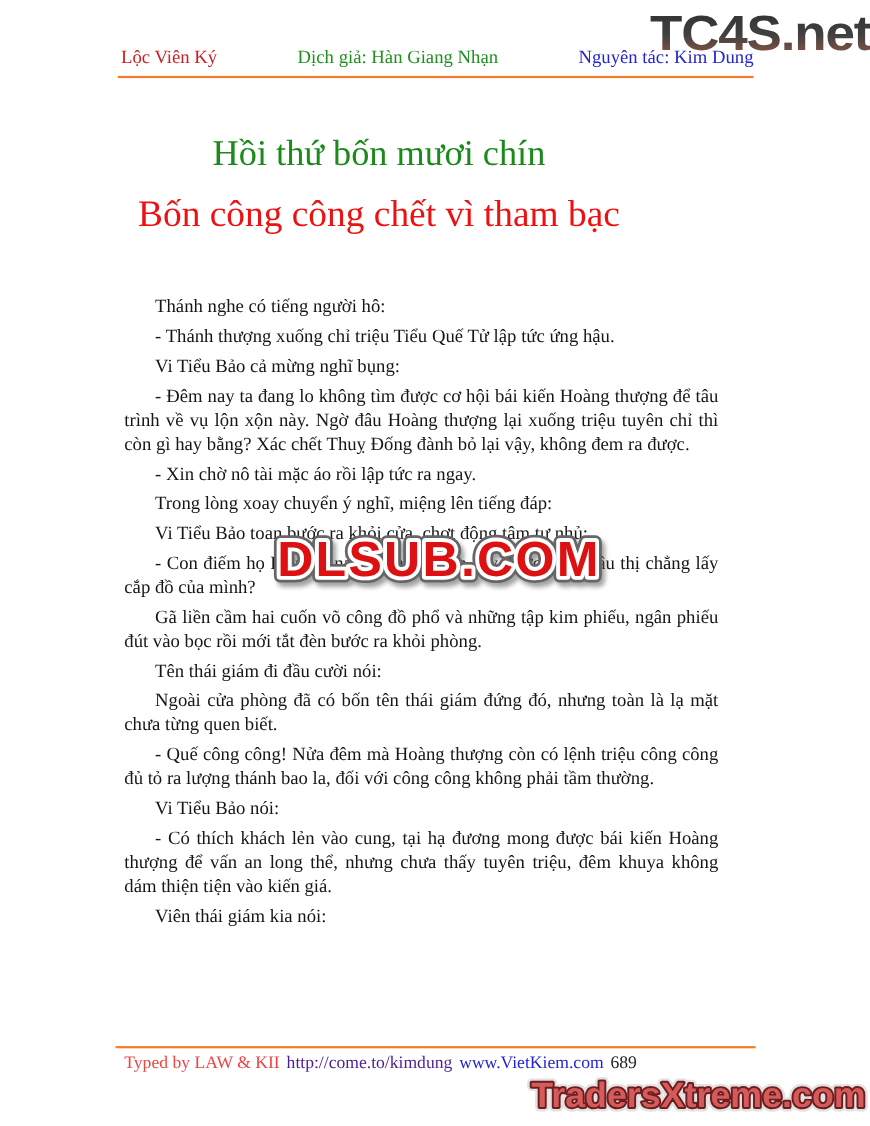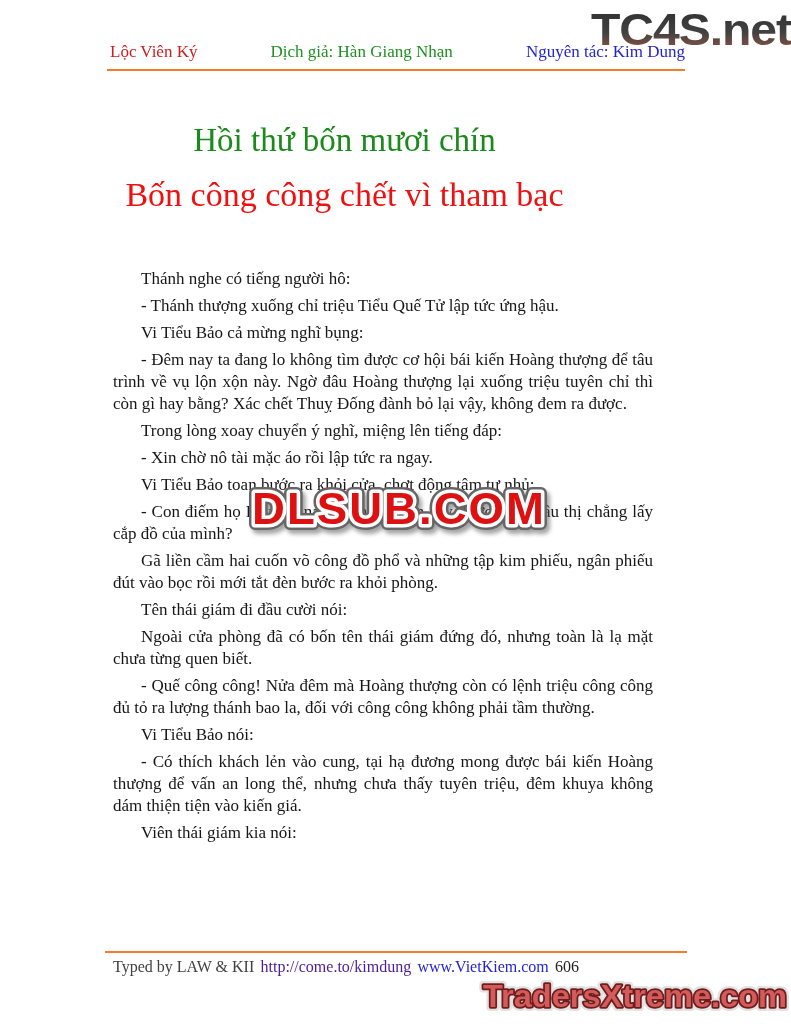--- a/index.html
+++ b/index.html
@@ -50,21 +50,21 @@
   .watermark text{
     font-family:"Liberation Sans", sans-serif;
     font-weight:bold;letter-spacing:2px;
   }
   
   .footer-row{
     position:absolute;left:113px;top:958px;width:466px;
     display:flex;justify-content:space-between;align-items:baseline;
     font-size:16px;
   }
-  .f-green{color:#404040;text-align:center;}
+  .f-green{color:#ef4444;text-align:center;}
   .f-red{color:#4c1d95;text-decoration:none;}
   .f-blue{color:#2525d0;text-decoration:none;}
   .f-page{color:#222222;}
   .traders{position:absolute;right:-2px;bottom:2px;}
   .traders text{
     font-family:"Liberation Sans", sans-serif;
     font-weight:bold;
   }
 </style>
 </head>
@@ -95,22 +95,22 @@
   <div class="title-block">
     <div class="t1">Hồi thứ bốn mươi chín</div>
     <div class="t2">Bốn công công chết vì tham bạc</div>
   </div>
 
   <div class="body-text">
     <p>Thánh nghe có tiếng người hô:</p>
     <p>- Thánh thượng xuống chỉ triệu Tiểu Quế Tử lập tức ứng hậu.</p>
     <p>Vi Tiểu Bảo cả mừng nghĩ bụng:</p>
     <p>- Đêm nay ta đang lo không tìm được cơ hội bái kiến Hoàng thượng để tâu trình về vụ lộn xộn này. Ngờ đâu Hoàng thượng lại xuống triệu tuyên chỉ thì còn gì hay bằng? Xác chết Thuỵ Đống đành bỏ lại vậy, không đem ra được.</p>
+    <p>- Xin chờ nô tài mặc áo rồi lập tức ra ngay.</p>
     <p>Trong lòng xoay chuyển ý nghĩ, miệng lên tiếng đáp:</p>
-    <p>- Xin chờ nô tài mặc áo rồi lập tức ra ngay.</p>
     <p>Vi Tiểu Bảo toan bước ra khỏi cửa, chợt động tâm tự nhủ:</p>
     <p>- Con điếm họ Phương này không thể tin cậy được. Biết đâu thị chẳng lấy cắp đồ của mình?</p>
     <p>Gã liền cầm hai cuốn võ công đồ phổ và những tập kim phiếu, ngân phiếu đút vào bọc rồi mới tắt đèn bước ra khỏi phòng.</p>
     <p>Tên thái giám đi đầu cười nói:</p>
     <p>Ngoài cửa phòng đã có bốn tên thái giám đứng đó, nhưng toàn là lạ mặt chưa từng quen biết.</p>
     <p>- Quế công công! Nửa đêm mà Hoàng thượng còn có lệnh triệu công công đủ tỏ ra lượng thánh bao la, đối với công công không phải tầm thường.</p>
     <p>Vi Tiểu Bảo nói:</p>
     <p>- Có thích khách lẻn vào cung, tại hạ đương mong được bái kiến Hoàng thượng để vấn an long thể, nhưng chưa thấy tuyên triệu, đêm khuya không dám thiện tiện vào kiến giá.</p>
     <p>Viên thái giám kia nói:</p>
   </div>
@@ -121,21 +121,21 @@
       <text x="4" y="44" font-size="45" fill="none" stroke="#ffffff" stroke-width="7" stroke-linejoin="round" textLength="294" lengthAdjust="spacingAndGlyphs">DLSUB.COM</text>
       <text x="4" y="44" font-size="45" fill="#dd1111" textLength="294" lengthAdjust="spacingAndGlyphs">DLSUB.COM</text>
     </svg>
   </div>
 
   <div class="rule rule-bottom"></div>
   <div class="footer-row">
     <span class="f-green">Typed by LAW &amp; KII</span>
     <a class="f-red" href="#">http://come.to/kimdung</a>
     <a class="f-blue" href="#">www.VietKiem.com</a>
-    <span class="f-page">606</span>
+    <span class="f-page">689</span>
   </div>
 
   <div class="traders">
     <svg width="314" height="44" viewBox="0 0 314 44" aria-hidden="true">
       <text x="4" y="33" font-size="32" fill="none" stroke="#e2e2e2" stroke-width="8" stroke-linejoin="round" textLength="304" lengthAdjust="spacingAndGlyphs">TradersXtreme.com</text>
       <text x="4" y="33" font-size="32" fill="none" stroke="#6e1c1c" stroke-width="3.5" stroke-linejoin="round" textLength="304" lengthAdjust="spacingAndGlyphs">TradersXtreme.com</text>
       <text x="4" y="33" font-size="32" fill="#d35b5b" textLength="304" lengthAdjust="spacingAndGlyphs">TradersXtreme.com</text>
     </svg>
   </div>
 

